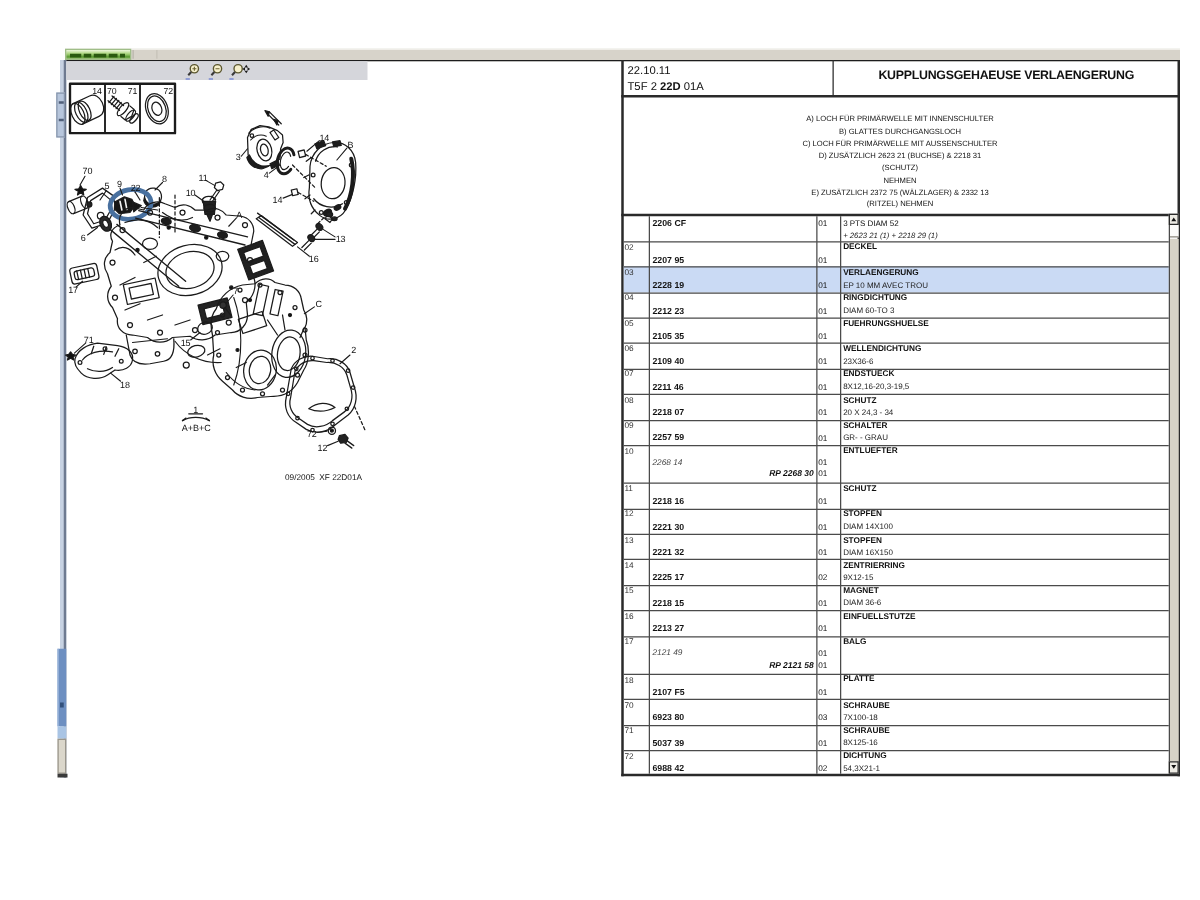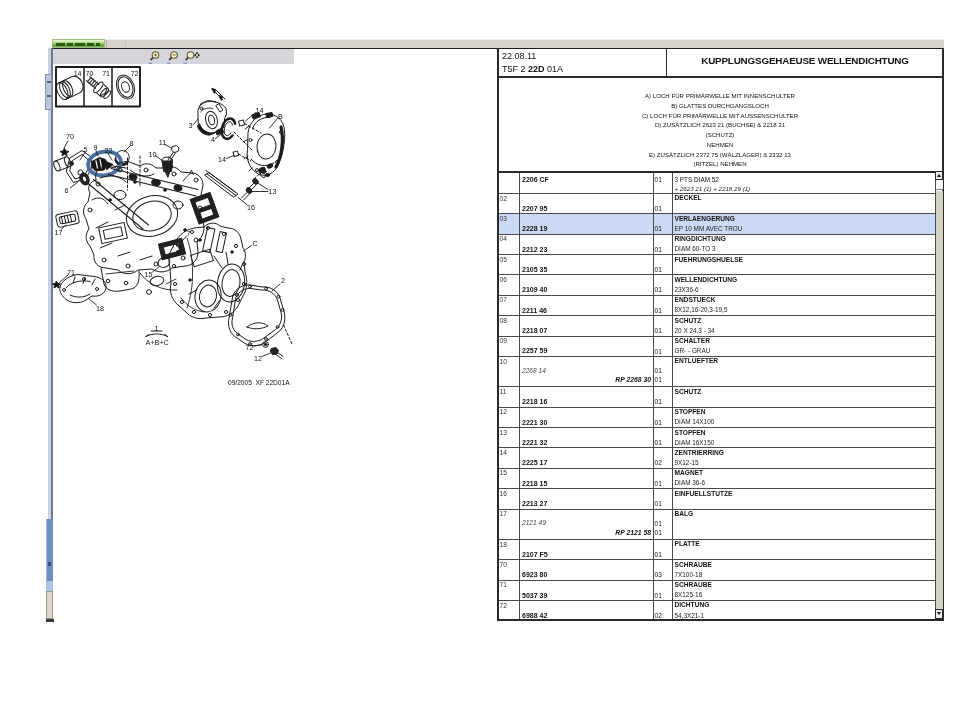--- a/index.html
+++ b/index.html
@@ -416,23 +416,23 @@
 </g>
 </svg>
 
 <div class="t" style="left:228px;top:379px;font-size:6.6px;">09/2005&nbsp;&nbsp;XF 22D01A</div>
 <div class="ln" style="left:497.0px;top:48px;width:1.6px;height:572.5px;"></div>
 <div class="ln" style="left:942.0px;top:48px;width:1.6px;height:572.5px;"></div>
 <div class="ln" style="left:497.0px;top:76.2px;width:446.5px;height:1.7px;"></div>
 <div class="ln" style="left:497.0px;top:171.2px;width:446.5px;height:1.7px;"></div>
 <div class="ln" style="left:497.0px;top:619px;width:446.5px;height:1.9px;"></div>
 <div class="ln" style="left:665.7px;top:48px;width:1.4px;height:29px;"></div>
-<div class="t" style="left:502px;top:51px;font-size:9px;">22.08.11</div>
+<div class="t" style="left:502px;top:51px;font-size:9px;">22.10.11</div>
 <div class="t" style="left:502px;top:63.5px;font-size:9px;">T5F 2 <b>22D</b> 01A</div>
-<div class="t" style="left:667px;top:55px;width:276px;text-align:center;font-size:9.9px;font-weight:bold;letter-spacing:-0.2px;">KUPPLUNGSGEHAEUSE WELLENDICHTUNG</div>
+<div class="t" style="left:667px;top:55px;width:276px;text-align:center;font-size:9.9px;font-weight:bold;letter-spacing:-0.2px;">KUPPLUNGSGEHAEUSE VERLAENGERUNG</div>
 <div class="t" style="left:497px;top:92.0px;width:446px;text-align:center;font-size:6.1px;">A) LOCH FÜR PRIMÄRWELLE MIT INNENSCHULTER</div>
 <div class="t" style="left:497px;top:101.8px;width:446px;text-align:center;font-size:6.1px;">B) GLATTES DURCHGANGSLOCH</div>
 <div class="t" style="left:497px;top:111.5px;width:446px;text-align:center;font-size:6.1px;">C) LOCH FÜR PRIMÄRWELLE MIT AUSSENSCHULTER</div>
 <div class="t" style="left:497px;top:121.2px;width:446px;text-align:center;font-size:6.1px;">D) ZUSÄTZLICH 2623 21 (BUCHSE) &amp; 2218 31</div>
 <div class="t" style="left:497px;top:131.0px;width:446px;text-align:center;font-size:6.1px;">(SCHUTZ)</div>
 <div class="t" style="left:497px;top:140.8px;width:446px;text-align:center;font-size:6.1px;">NEHMEN</div>
 <div class="t" style="left:497px;top:150.5px;width:446px;text-align:center;font-size:6.1px;">E) ZUSÄTZLICH 2372 75 (WÄLZLAGER) &amp; 2332 13</div>
 <div class="t" style="left:497px;top:160.2px;width:446px;text-align:center;font-size:6.1px;">(RITZEL) NEHMEN</div>
 <div class="a" style="left:674px;top:168.6px;width:110px;height:2.8px;overflow:hidden;">
     <div style="font-size:7px;font-weight:bold;color:#222;margin-top:-5.2px;white-space:nowrap;">KUPPLUNGSGEHAEUSE</div>

